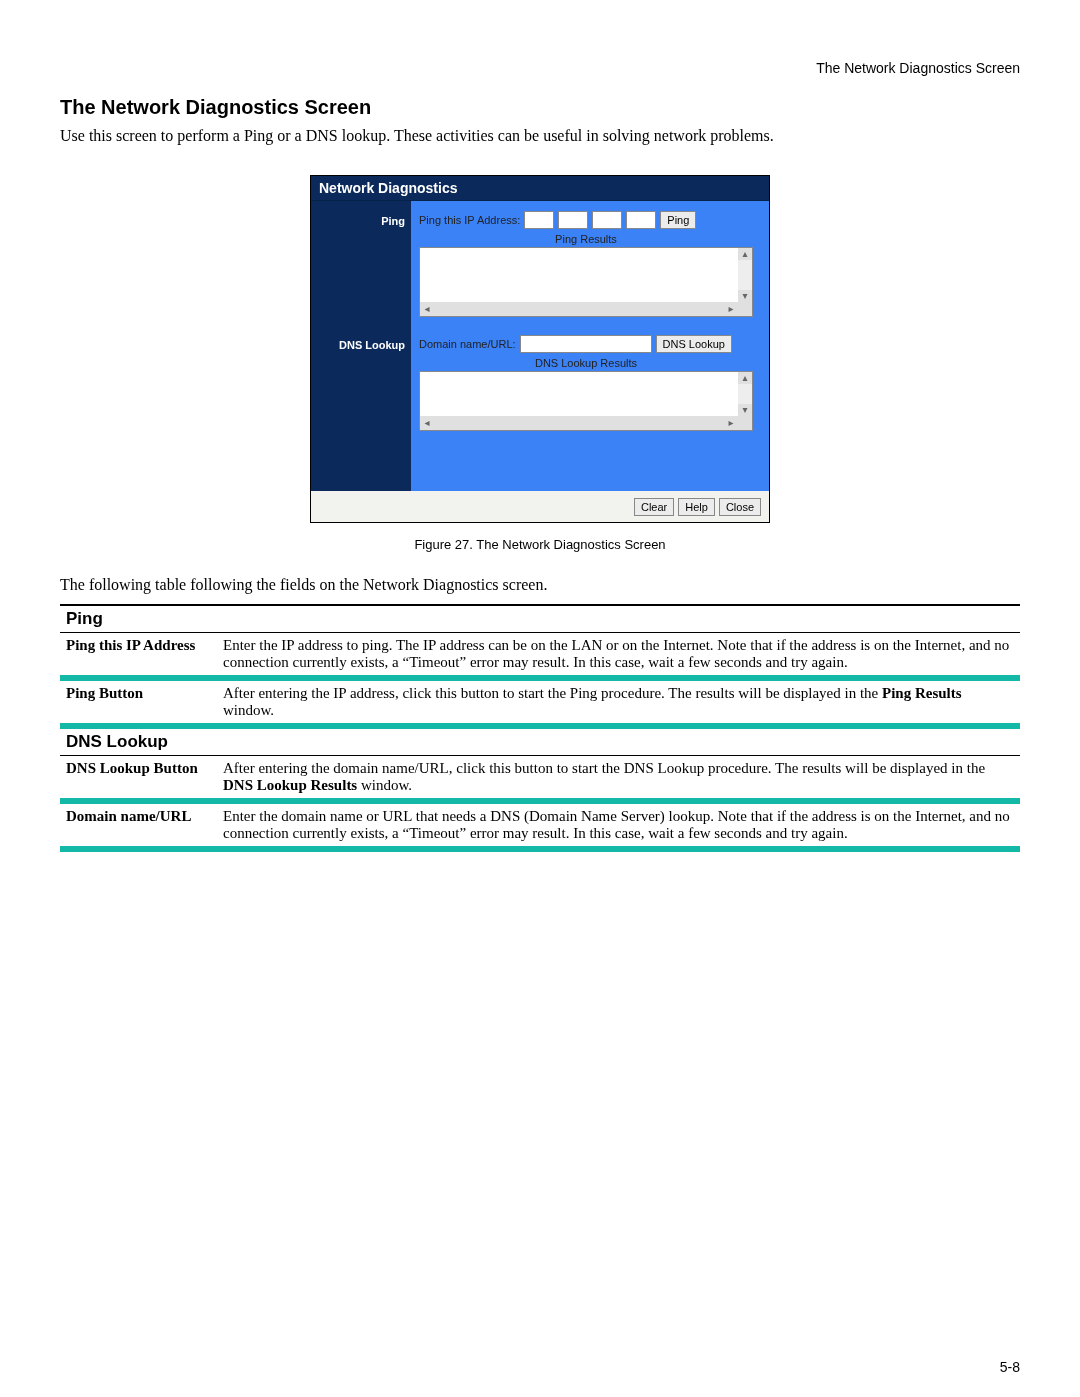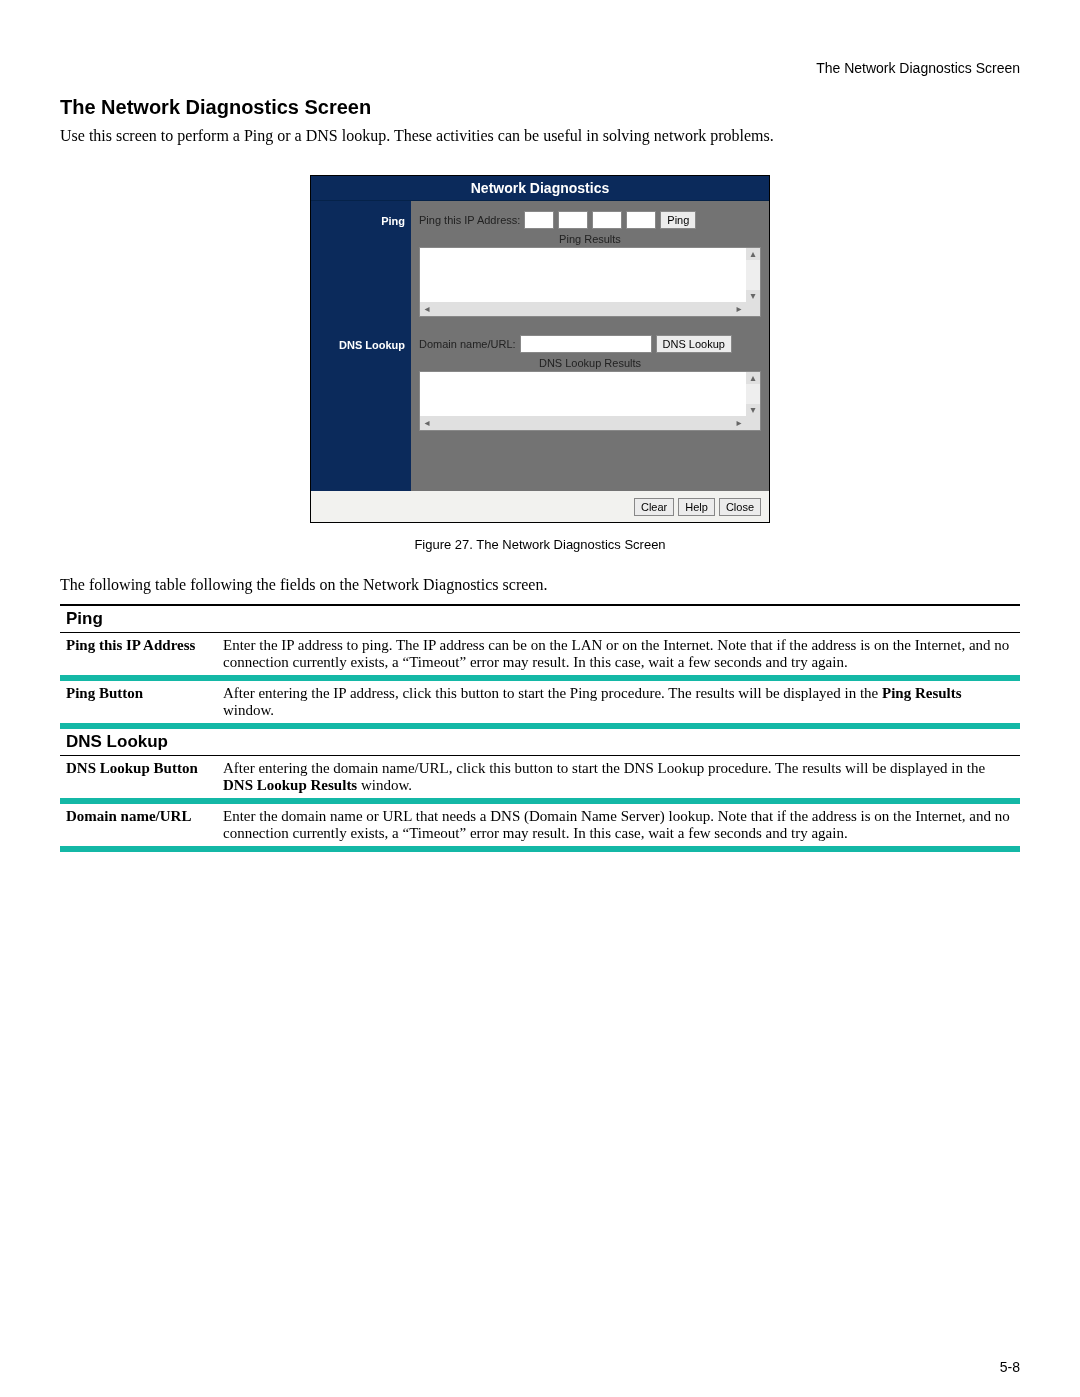--- a/index.html
+++ b/index.html
@@ -38,21 +38,21 @@
     background:#fff;
   }
   .panel-header{
     font-family:Arial,Helvetica,sans-serif;
     background:#0b2a5b;
     color:#fff;
     font-weight:bold;
     font-size:14px;
     padding:4px 8px;
     border-bottom:1px solid #052249;
-    text-align:center;
+    text-align:left;
   }
   .panel-body{
     display:flex;
     min-height:290px;
   }
   .panel-nav{
     width:100px;
     background:#0b2a5b;
     color:#fff;
     font-family:Arial,Helvetica,sans-serif;
@@ -60,22 +60,22 @@
     font-size:11px;
     box-sizing:border-box;
   }
   .panel-nav .nav-item{
     text-align:right;
     padding:14px 6px 0 4px;
     white-space:nowrap;
   }
   .panel-content{
     flex:1;
-    background:#737373;
-    padding:10px 8px 6px 8px;
+    background:#3b82f6;
+    padding:10px 16px 6px 8px;
     font-family:Arial,Helvetica,sans-serif;
   }
   .row{font-size:11px;color:#222;display:flex;align-items:center;gap:4px;}
   .lbl{white-space:nowrap;}
   .ipbox{
     width:28px;height:16px;border:1px solid #888;background:#fff;display:inline-block;
   }
   .txtbox{
     height:16px;border:1px solid #888;background:#fff;display:inline-block;
   }

